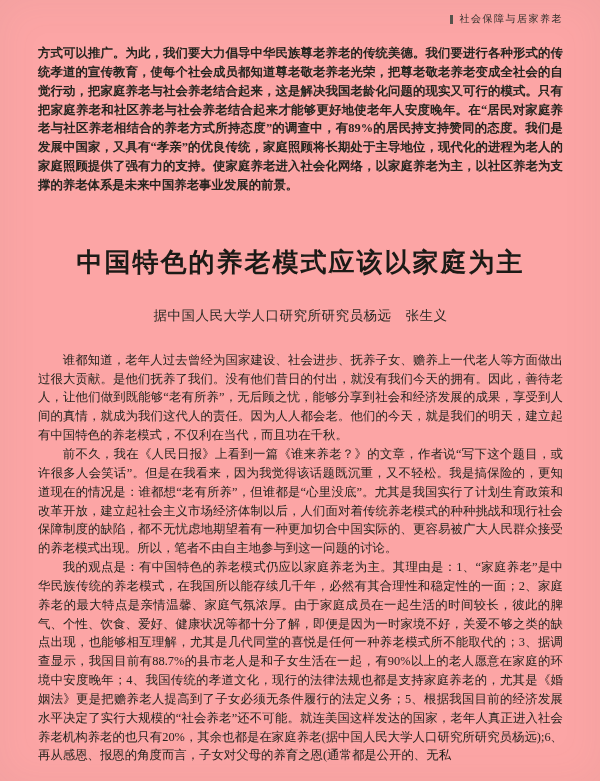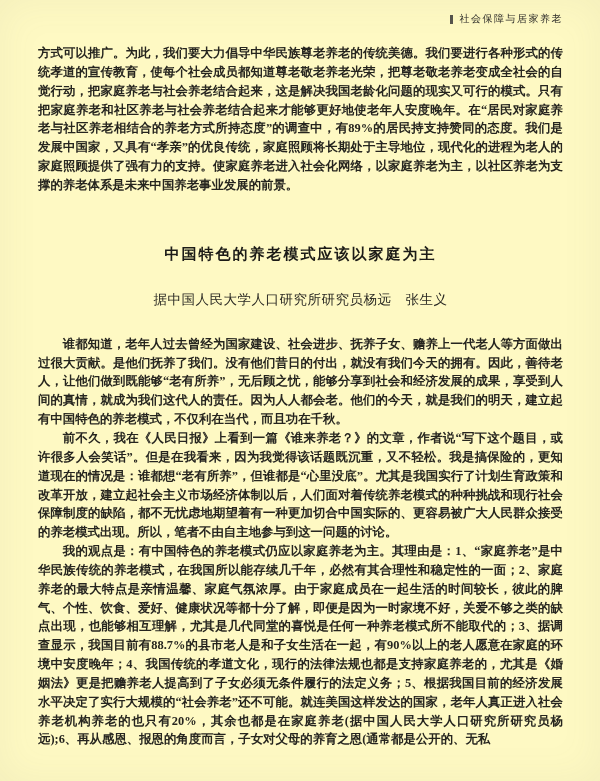--- a/index.html
+++ b/index.html
@@ -5,21 +5,21 @@
   html, body {
     margin: 0;
     padding: 0;
     background: #e9e7e2;
   }
   .page {
     position: relative;
     width: 600px;
     height: 781px;
     margin: 0;
-    background: #fef9c3;
+    background: #fca5a5;
     box-sizing: border-box;
     padding: 12px 37px 0 38px;
     overflow: hidden;
     font-family: "Liberation Serif", serif;
     color: #24231f;
   }
   .running-header {
     display: flex;
     justify-content: flex-end;
     align-items: center;
@@ -42,34 +42,33 @@
     text-align: justify;
     text-justify: inter-character;
     color: #26251f;
     font-weight: bold;
   }
   .article-title {
     margin: 50px 0 0 0;
     text-align: center;
     font-family: Liberation Sans, sans-serif;
     font-weight: bold;
-    font-size: 15px;
+    font-size: 26px;
     letter-spacing: 2px;
     color: #1c1b17;
   }
   .author-line {
     margin-top: 27px;
     text-align: center;
     font-size: 13.5px;
     letter-spacing: 0.5px;
     color: #2a2923;
   }
   .body-text {
     margin-top: 26px;
-    font-weight: bold;
   }
   .body-text p {
     margin: 0;
     font-size: 12.4px;
     line-height: 1.52;
     text-align: justify;
     text-justify: inter-character;
     text-indent: 2em;
     color: #26251f;
   }

